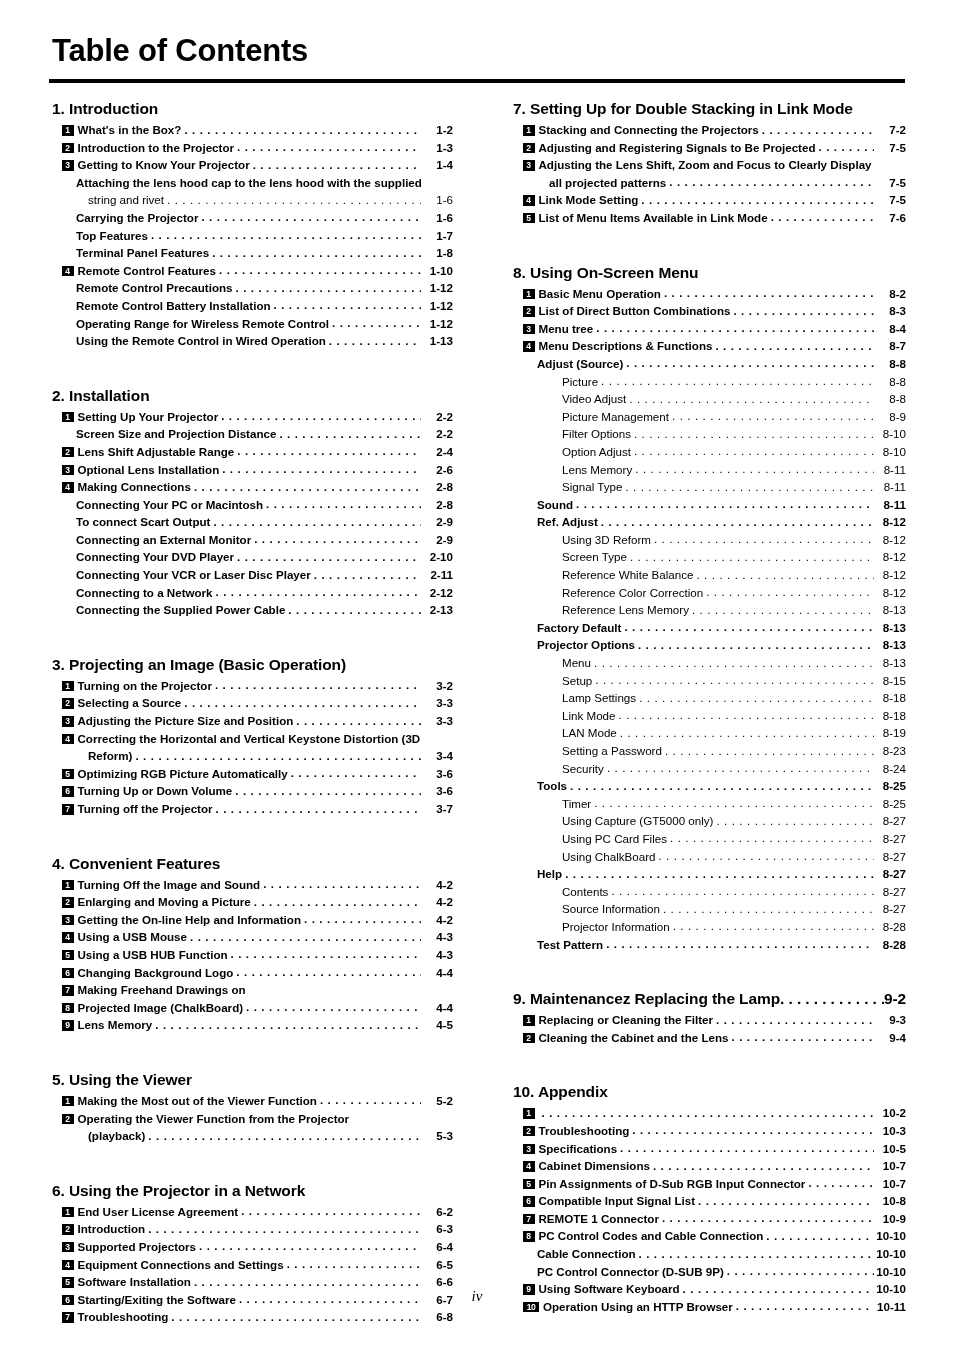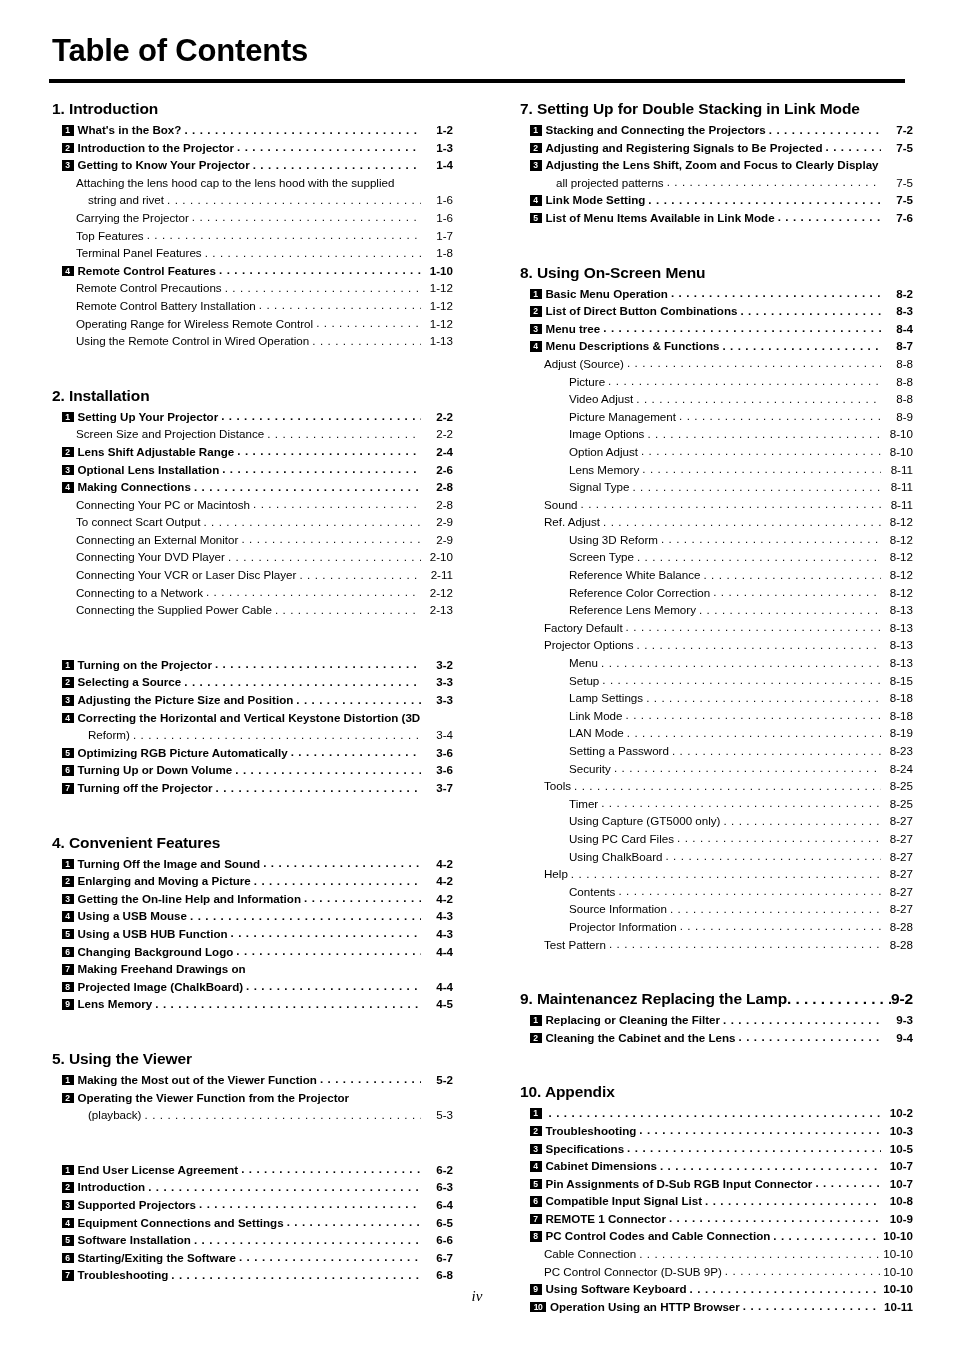--- a/index.html
+++ b/index.html
@@ -38,21 +38,21 @@
     width: 856px;
     height: 4px;
     background: #000000;
   }
   .columns {
     position: absolute;
     left: 0;
     top: 100px;
     width: 954px;
     display: flex;
-    gap: 7px;
+    gap: 0px;
   }
   .col {
     width: 477px;
     box-sizing: border-box;
   }
   .col-left  { padding-left: 52px; padding-right: 24px; }
   .col-right { padding-left: 36px; padding-right: 48px; }
 
   
   .section { margin-bottom: 0; }
@@ -90,23 +90,23 @@
     position: relative;
     top: -0.5px;
   }
   .entry .pg {
     flex: 0 0 auto;
     text-align: right;
     min-width: 30px;
   }
   .entry.lvl1 { font-weight: bold; padding-left: 10px; }
   .entry.lvl1 .pg { font-weight: bold; }
-  .entry.lvl2 { font-weight: normal; padding-left: 24px; }
+  .entry.lvl2 { font-weight: bold; padding-left: 24px; }
   .entry.lvl3 { font-weight: normal; padding-left: 49px; }
-  .entry.cont-b { font-weight: normal; padding-left: 36px; }
+  .entry.cont-b { font-weight: bold; padding-left: 36px; }
   .entry.cont-n { font-weight: normal; padding-left: 36px; }
 
   
   .badge {
     flex: 0 0 auto;
     display: inline-block;
     background: #000000;
     color: #ffffff;
     font-size: 8.6px;
     font-weight: bold;
@@ -278,20 +278,23 @@
             <span class="leader">. . . . . . . . . . . . . . . . . . . . . . . . . . . . . . . . . . . . . . . . . . . . . . . . . . . . . . . . . . . . . . . . . . . . . . . . . . . . . . . . . . . . . . . . . . . . . . . . . . . . . . . . . . . . . . . . . . . . . . . . . . . . . . . . . . . . . . . . . . . . . . . . . . . . . . . . . . . . . . . </span>
             <span class="pg">2-12</span>
           </div>
           <div class="entry lvl2">
             <span class="txt">Connecting the Supplied Power Cable</span>
             <span class="leader">. . . . . . . . . . . . . . . . . . . . . . . . . . . . . . . . . . . . . . . . . . . . . . . . . . . . . . . . . . . . . . . . . . . . . . . . . . . . . . . . . . . . . . . . . . . . . . . . . . . . . . . . . . . . . . . . . . . . . . . . . . . . . . . . . . . . . . . . . . . . . . . . . . . . . . . . . . . . . . . </span>
             <span class="pg">2-13</span>
           </div>
         </div>
         <div class="section">
+          <div class="sec-head">
+            <span class="sec-head-text">3. Projecting an Image (Basic Operation)</span>
+          </div>
           <div class="entry lvl1">
             <span class="badge">1</span>
             <span class="txt">Turning on the Projector</span>
             <span class="leader">. . . . . . . . . . . . . . . . . . . . . . . . . . . . . . . . . . . . . . . . . . . . . . . . . . . . . . . . . . . . . . . . . . . . . . . . . . . . . . . . . . . . . . . . . . . . . . . . . . . . . . . . . . . . . . . . . . . . . . . . . . . . . . . . . . . . . . . . . . . . . . . . . . . . . . . . . . . . . . . </span>
             <span class="pg">3-2</span>
           </div>
           <div class="entry lvl1">
             <span class="badge">2</span>
             <span class="txt">Selecting a Source</span>
             <span class="leader">. . . . . . . . . . . . . . . . . . . . . . . . . . . . . . . . . . . . . . . . . . . . . . . . . . . . . . . . . . . . . . . . . . . . . . . . . . . . . . . . . . . . . . . . . . . . . . . . . . . . . . . . . . . . . . . . . . . . . . . . . . . . . . . . . . . . . . . . . . . . . . . . . . . . . . . . . . . . . . . </span>
@@ -402,20 +405,23 @@
             <span class="badge">2</span>
             <span class="txt">Operating the Viewer Function from the Projector</span>
           </div>
           <div class="entry cont-b">
             <span class="txt">(playback)</span>
             <span class="leader">. . . . . . . . . . . . . . . . . . . . . . . . . . . . . . . . . . . . . . . . . . . . . . . . . . . . . . . . . . . . . . . . . . . . . . . . . . . . . . . . . . . . . . . . . . . . . . . . . . . . . . . . . . . . . . . . . . . . . . . . . . . . . . . . . . . . . . . . . . . . . . . . . . . . . . . . . . . . . . . </span>
             <span class="pg">5-3</span>
           </div>
         </div>
         <div class="section">
+          <div class="sec-head">
+            <span class="sec-head-text">6. Using the Projector in a Network</span>
+          </div>
           <div class="entry lvl1">
             <span class="badge">1</span>
             <span class="txt">End User License Agreement</span>
             <span class="leader">. . . . . . . . . . . . . . . . . . . . . . . . . . . . . . . . . . . . . . . . . . . . . . . . . . . . . . . . . . . . . . . . . . . . . . . . . . . . . . . . . . . . . . . . . . . . . . . . . . . . . . . . . . . . . . . . . . . . . . . . . . . . . . . . . . . . . . . . . . . . . . . . . . . . . . . . . . . . . . . </span>
             <span class="pg">6-2</span>
           </div>
           <div class="entry lvl1">
             <span class="badge">2</span>
             <span class="txt">Introduction</span>
             <span class="leader">. . . . . . . . . . . . . . . . . . . . . . . . . . . . . . . . . . . . . . . . . . . . . . . . . . . . . . . . . . . . . . . . . . . . . . . . . . . . . . . . . . . . . . . . . . . . . . . . . . . . . . . . . . . . . . . . . . . . . . . . . . . . . . . . . . . . . . . . . . . . . . . . . . . . . . . . . . . . . . . </span>
@@ -534,21 +540,21 @@
             <span class="txt">Video Adjust</span>
             <span class="leader">. . . . . . . . . . . . . . . . . . . . . . . . . . . . . . . . . . . . . . . . . . . . . . . . . . . . . . . . . . . . . . . . . . . . . . . . . . . . . . . . . . . . . . . . . . . . . . . . . . . . . . . . . . . . . . . . . . . . . . . . . . . . . . . . . . . . . . . . . . . . . . . . . . . . . . . . . . . . . . . </span>
             <span class="pg">8-8</span>
           </div>
           <div class="entry lvl3">
             <span class="txt">Picture Management</span>
             <span class="leader">. . . . . . . . . . . . . . . . . . . . . . . . . . . . . . . . . . . . . . . . . . . . . . . . . . . . . . . . . . . . . . . . . . . . . . . . . . . . . . . . . . . . . . . . . . . . . . . . . . . . . . . . . . . . . . . . . . . . . . . . . . . . . . . . . . . . . . . . . . . . . . . . . . . . . . . . . . . . . . . </span>
             <span class="pg">8-9</span>
           </div>
           <div class="entry lvl3">
-            <span class="txt">Image Options</span>
+            <span class="txt">Filter Options</span>
             <span class="leader">. . . . . . . . . . . . . . . . . . . . . . . . . . . . . . . . . . . . . . . . . . . . . . . . . . . . . . . . . . . . . . . . . . . . . . . . . . . . . . . . . . . . . . . . . . . . . . . . . . . . . . . . . . . . . . . . . . . . . . . . . . . . . . . . . . . . . . . . . . . . . . . . . . . . . . . . . . . . . . . </span>
             <span class="pg">8-10</span>
           </div>
           <div class="entry lvl3">
             <span class="txt">Option Adjust</span>
             <span class="leader">. . . . . . . . . . . . . . . . . . . . . . . . . . . . . . . . . . . . . . . . . . . . . . . . . . . . . . . . . . . . . . . . . . . . . . . . . . . . . . . . . . . . . . . . . . . . . . . . . . . . . . . . . . . . . . . . . . . . . . . . . . . . . . . . . . . . . . . . . . . . . . . . . . . . . . . . . . . . . . . </span>
             <span class="pg">8-10</span>
           </div>
           <div class="entry lvl3">
             <span class="txt">Lens Memory</span>

